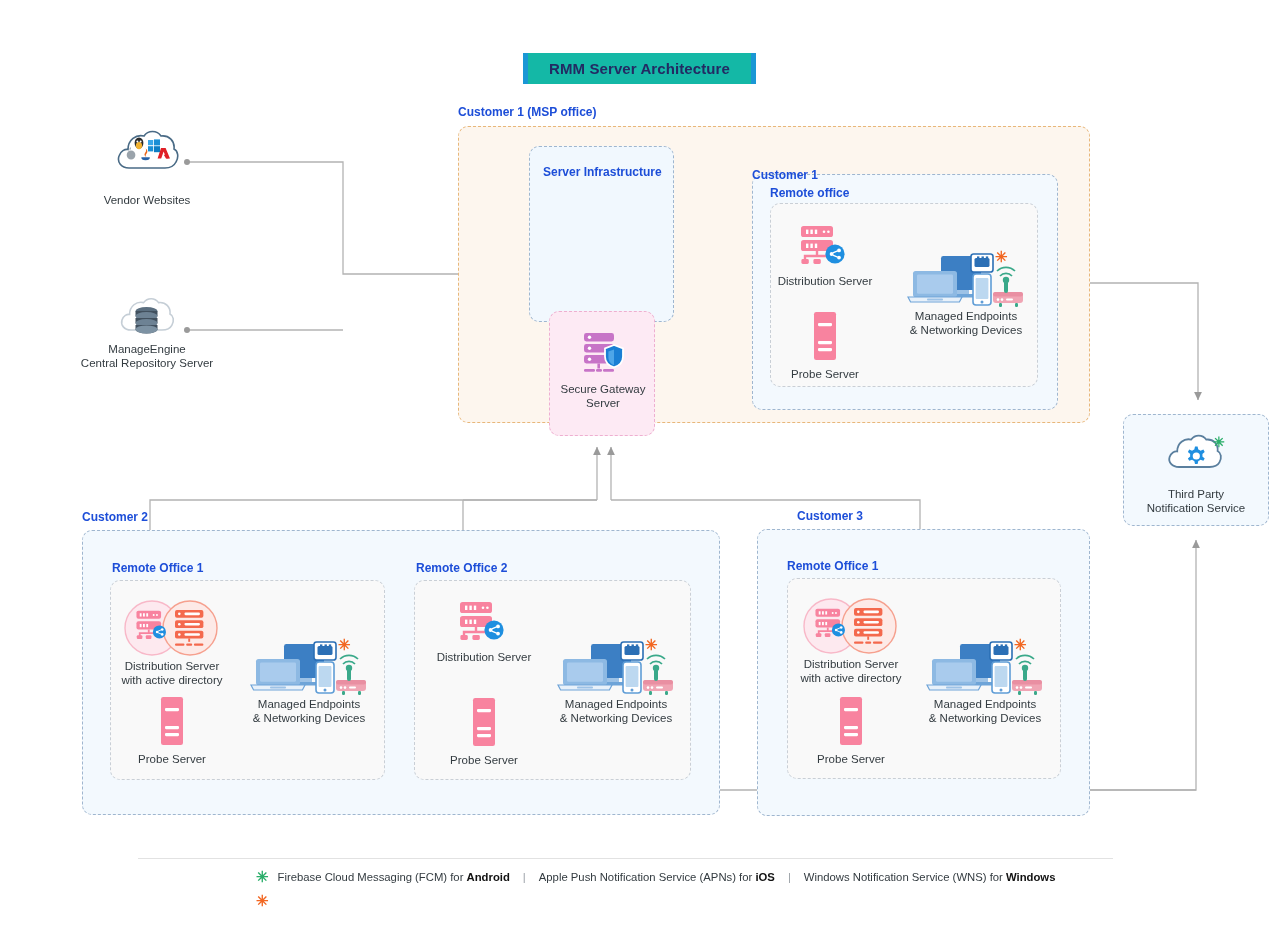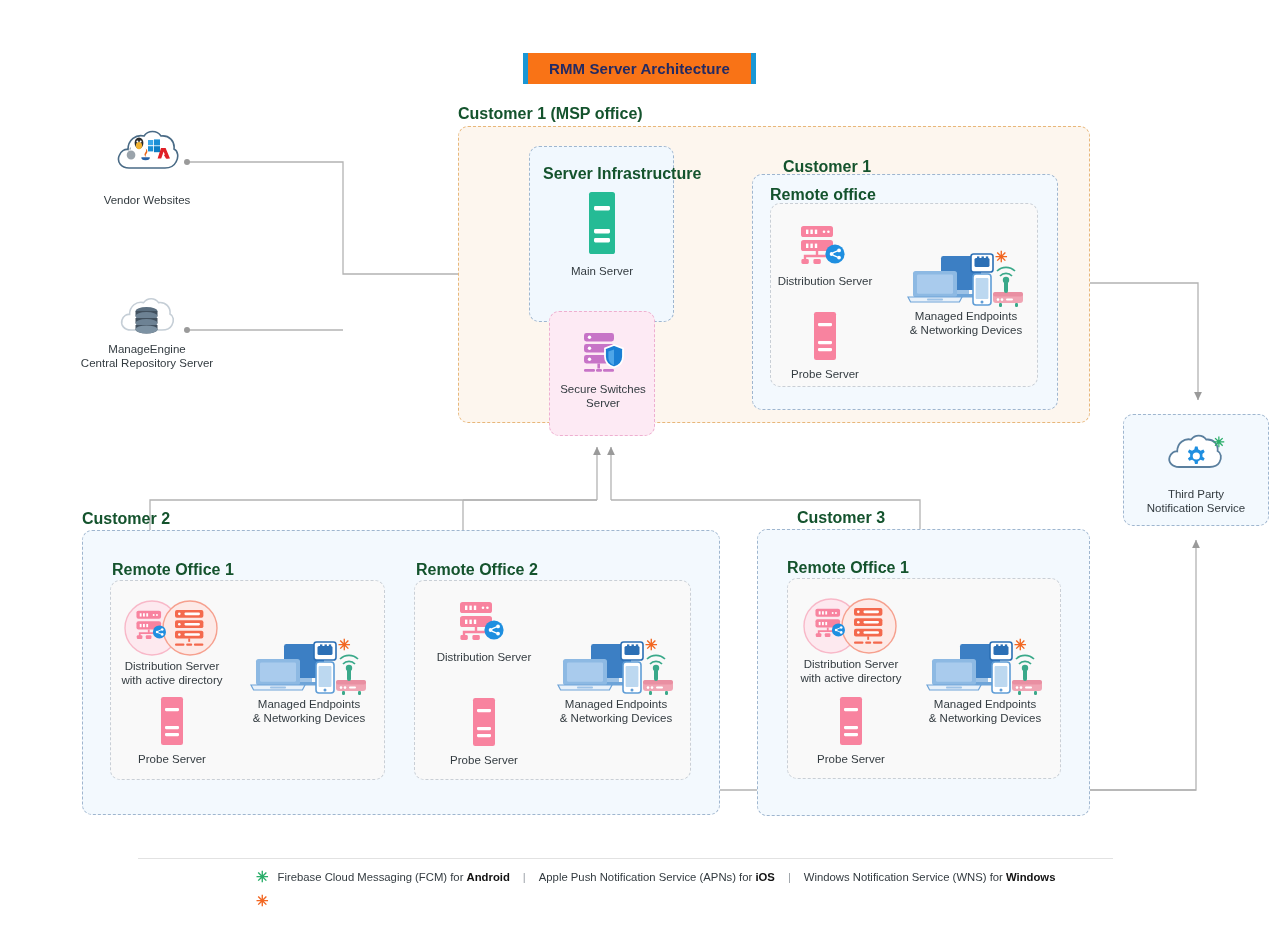--- a/index.html
+++ b/index.html
@@ -13,40 +13,40 @@
     width: 1280px;
     height: 927px;
     overflow: hidden;
     background: #ffffff;
   }
   
   .title-wrap {
     position: absolute;
     left: 523px; top: 53px;
     width: 233px; height: 31px;
-    background: #f97316;
+    background: #14b8a6;
     display: flex; align-items: center; justify-content: center;
   }
   .title-wrap::before, .title-wrap::after {
     content: ""; position: absolute; top: 0; width: 5px; height: 31px;
     background: #1a97d5;
   }
   .title-wrap::before { left: 0; }
   .title-wrap::after  { right: 0; }
   .title-text {
     font-size: 15px; font-weight: bold; color: #232a63; letter-spacing: .1px;
   }
   
   .box { position: absolute; border-radius: 10px; }
   .msp-box {
     left: 458px; top: 126px; width: 632px; height: 297px;
     background: #fdf6ee; border: 1.4px dashed #e8b77a;
   }
   .grp-label {
-    position: absolute; font-size: 16px; font-weight: bold; color: #14532d;
+    position: absolute; font-size: 12px; font-weight: bold; color: #1d4ed8;
     white-space: nowrap;
   }
   .srvinfra-box {
     left: 529px; top: 146px; width: 145px; height: 176px;
     background: #f1f8fe; border: 1.3px dashed #9fb6cf;
   }
   .gateway-box {
     left: 549px; top: 311px; width: 106px; height: 125px;
     background: #fdeaf4; border: 1.3px dashed #eeafd0;
   }
@@ -172,21 +172,21 @@
     </g>
   </svg>
 
   <div class="box msp-box"></div>
   <div class="grp-label" style="left:458px; top:105px;">Customer 1 (MSP office)</div>
 
   <div class="box srvinfra-box"></div>
   <div class="grp-label" style="left:543px; top:165px;">Server Infrastructure</div>
 
   <div class="box cust1-box"></div>
-  <div class="grp-label" style="left:752px; top:158px;margin-left:31px;">Customer 1</div>
+  <div class="grp-label" style="left:752px; top:168px;">Customer 1</div>
 
   <div class="box cust1-remote-box"></div>
   <div class="grp-label" style="left:770px; top:186px;">Remote office</div>
 
   <div class="box gateway-box"></div>
 
   <div class="box cust2-box"></div>
   <div class="grp-label" style="left:82px; top:510px;">Customer 2</div>
 
   <div class="box ro-box ro-c2a"></div>
@@ -232,46 +232,37 @@
       <ellipse cx="28.5" cy="22" rx="11" ry="4" fill="#6d8294"></ellipse>
       <path d="M17.5,24 v5 a11,4 0 0 0 22,0 v-5 z" fill="#41505e"></path>
       <ellipse cx="28.5" cy="29" rx="11" ry="4" fill="#6d8294"></ellipse>
       <path d="M17.5,31 v4.4 a11,4 0 0 0 22,0 v-4.4 z" fill="#41505e"></path>
       <ellipse cx="28.5" cy="35.4" rx="11" ry="4" fill="#7d92a3"></ellipse>
     </svg>
     <div class="node-label" style="margin-top:5px;">ManageEngine
 Central Repository Server</div>
   </div>
 
-  <div class="node" style="left:556px; top:192px; width:92px;">
-    <svg class="node-icon" width="36" height="66" viewBox="0 0 36 66">
-      <rect x="5" y="0" width="26" height="62" rx="2.6" fill="#25bb95"></rect>
-      <rect x="10" y="14" width="16" height="4.4" rx="1.4" fill="#ffffff"></rect>
-      <rect x="10" y="37" width="16" height="4.4" rx="1.4" fill="#ffffff"></rect>
-      <rect x="10" y="46" width="16" height="4.4" rx="1.4" fill="#ffffff"></rect>
-    </svg>
-    <div class="node-label" style="margin-top:7px;">Main Server</div>
-  </div>
 
   <div class="node" style="left:556px; top:331px; width:94px;">
     <svg class="node-icon" width="50" height="46" viewBox="0 0 50 46">
       <rect x="6" y="2" width="30" height="8.4" rx="2.4" fill="#c774c7"></rect>
       <circle cx="11.5" cy="6.2" r="1.7" fill="#ffffff"></circle>
       <rect x="6" y="13" width="30" height="8.4" rx="2.4" fill="#c774c7"></rect>
       <circle cx="11.5" cy="17.2" r="1.7" fill="#ffffff"></circle>
       <rect x="6" y="24" width="30" height="8.4" rx="2.4" fill="#c774c7"></rect>
       <circle cx="11.5" cy="28.2" r="1.7" fill="#ffffff"></circle>
       <rect x="19.4" y="32.5" width="2.6" height="5" fill="#c774c7"></rect>
       <rect x="6" y="38" width="11" height="2.8" rx="1.2" fill="#c774c7"></rect>
       <rect x="18" y="38" width="6" height="2.8" rx="1.2" fill="#c774c7"></rect>
       <rect x="25" y="38" width="11" height="2.8" rx="1.2" fill="#c774c7"></rect>
       <path d="M36,14 l9,3.4 v8 c0,5.6 -4.2,9.4 -9,11 c-4.8,-1.6 -9,-5.4 -9,-11 v-8 z" fill="#1a7fd4" stroke="#ffffff" stroke-width="1.8"></path>
       <path d="M36,18.5 v15.6 c-3.2,-1.3 -5.6,-3.9 -5.6,-7.7 v-5.8 z" fill="#4ea6e8"></path>
     </svg>
-    <div class="node-label" style="margin-top:6px;">Secure Switches
+    <div class="node-label" style="margin-top:6px;">Secure Gateway
 Server</div>
   </div>
 
   <div class="node" style="left:776px; top:224px; width:98px;">
     <svg class="node-icon" width="54" height="46" viewBox="0 0 54 46">
       <rect x="3" y="2" width="32" height="11" rx="2.6" fill="#f8839f"></rect>
       <rect x="8" y="5.6" width="2.4" height="4.4" fill="#ffffff"></rect>
       <rect x="12.4" y="5.6" width="2.4" height="4.4" fill="#ffffff"></rect>
       <rect x="16.8" y="5.6" width="2.4" height="4.4" fill="#ffffff"></rect>
       <circle cx="26" cy="7.8" r="1.3" fill="#ffffff"></circle>

